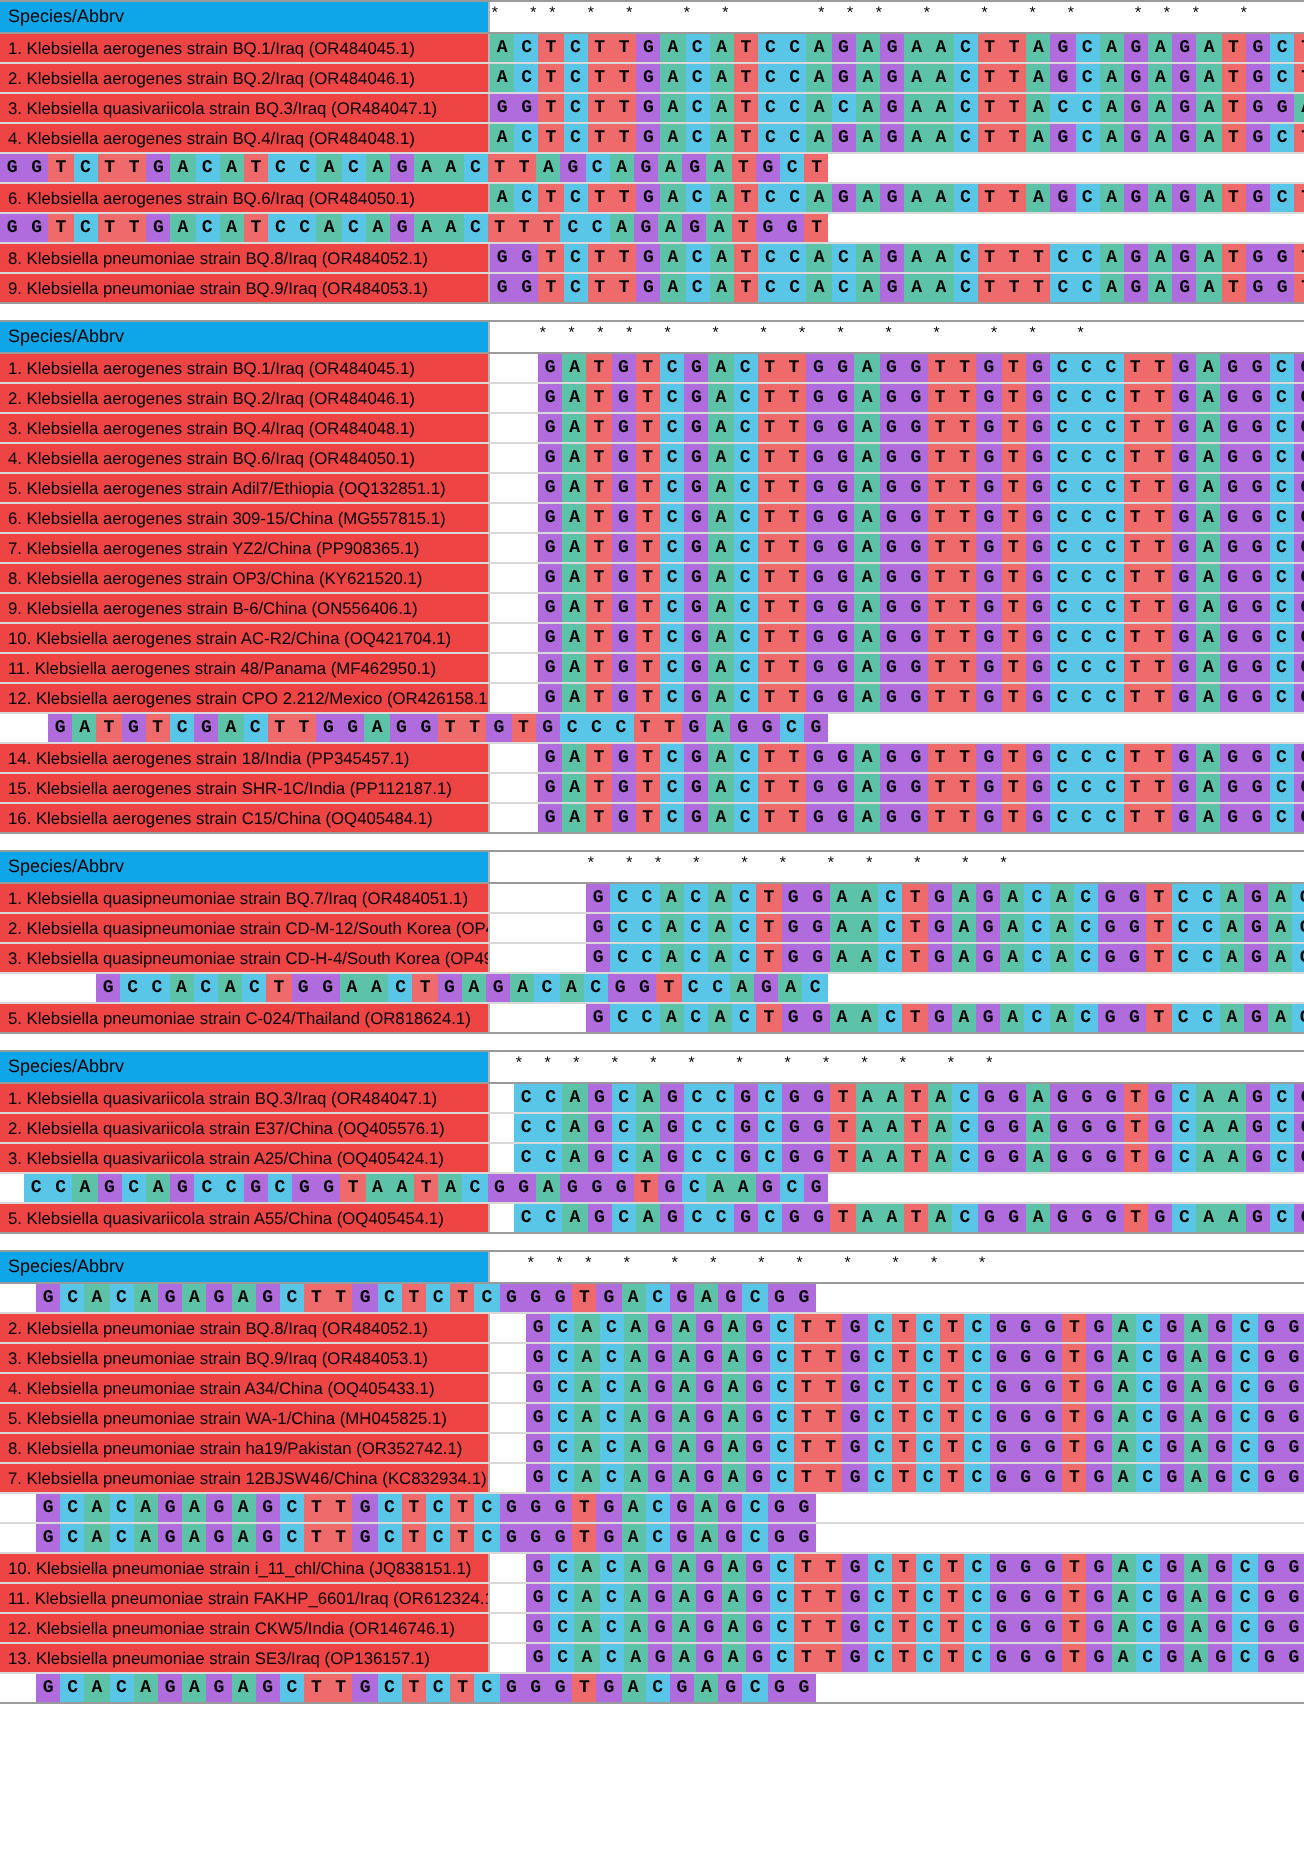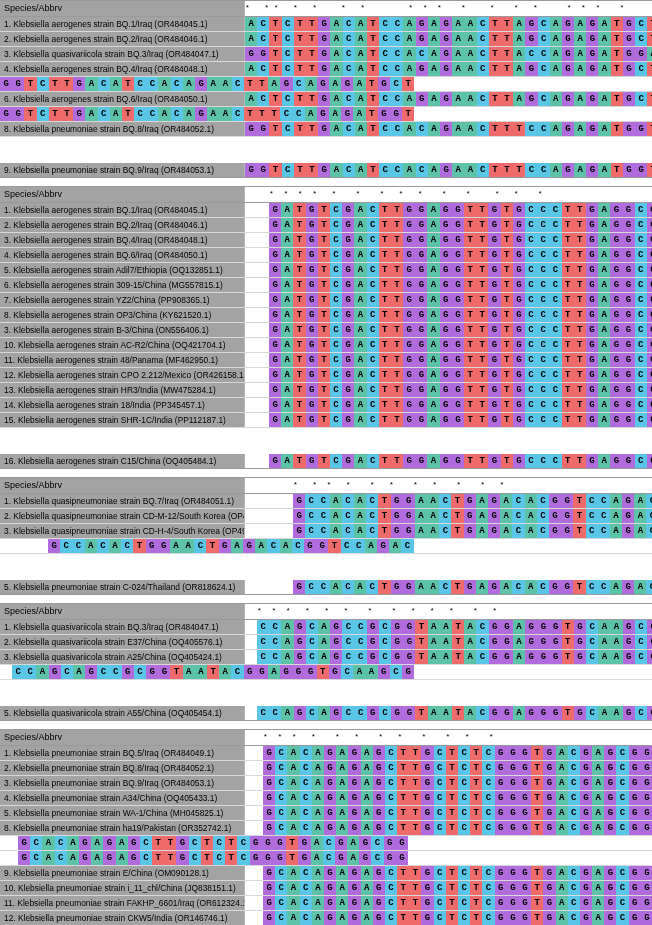--- a/index.html
+++ b/index.html
@@ -29,21 +29,21 @@
     height: 15px;
     background: #efefef;
     border-bottom: 1px solid #9a9a9a;
   }
   .panel-header .hdr-label {
     width: 245px;
     box-sizing: border-box;
     padding: 2px 0 0 4px;
     font-size: 9px;
     color: #000;
-    background: #a3a3a3;
+    background: #0ea5e9;
     border-right: 1px solid #b5b5b5;
     white-space: nowrap;
     overflow: hidden;
   }
   .panel-header .hdr-ruler {
     flex: 1;
     position: relative;
     background: #ffffff;
     overflow: hidden;
     white-space: nowrap;
@@ -55,29 +55,29 @@
     line-height: 14px;
     color: #000;
     white-space: pre;
   }
   .row {
     display: flex;
     align-items: stretch;
     height: 14px;
     border-bottom: 1px solid #d8d8d8;
   }
-  .row:last-child { border-bottom: none; margin-top: 26px; }
+  .row:last-child { border-bottom: none; }
   .row .name {
     width: 245px;
     box-sizing: border-box;
     padding: 2px 0 0 4px;
     font-size: 8.4px;
     line-height: 11px;
     color: #000;
-    background: #a3a3a3;
+    background: #ef4444;
     border-right: 1px solid #b5b5b5;
     white-space: nowrap;
     overflow: hidden;
     text-overflow: clip;
   }
   .row .seq {
     flex: 1;
     overflow: hidden;
     white-space: nowrap;
     font-family: "Liberation Mono", monospace;
@@ -178,37 +178,36 @@
       </div>
       <div class="row">
         <div class="name">7. Klebsiella aerogenes strain YZ2/China (PP908365.1)</div>
         <div class="seq" style="padding-left: 24px;"><span class="G">G</span><span class="A">A</span><span class="T">T</span><span class="G">G</span><span class="T">T</span><span class="C">C</span><span class="G">G</span><span class="A">A</span><span class="C">C</span><span class="T">T</span><span class="T">T</span><span class="G">G</span><span class="G">G</span><span class="A">A</span><span class="G">G</span><span class="G">G</span><span class="T">T</span><span class="T">T</span><span class="G">G</span><span class="T">T</span><span class="G">G</span><span class="C">C</span><span class="C">C</span><span class="C">C</span><span class="T">T</span><span class="T">T</span><span class="G">G</span><span class="A">A</span><span class="G">G</span><span class="G">G</span><span class="C">C</span><span class="G">G</span></div>
       </div>
       <div class="row">
         <div class="name">8. Klebsiella aerogenes strain OP3/China (KY621520.1)</div>
         <div class="seq" style="padding-left: 24px;"><span class="G">G</span><span class="A">A</span><span class="T">T</span><span class="G">G</span><span class="T">T</span><span class="C">C</span><span class="G">G</span><span class="A">A</span><span class="C">C</span><span class="T">T</span><span class="T">T</span><span class="G">G</span><span class="G">G</span><span class="A">A</span><span class="G">G</span><span class="G">G</span><span class="T">T</span><span class="T">T</span><span class="G">G</span><span class="T">T</span><span class="G">G</span><span class="C">C</span><span class="C">C</span><span class="C">C</span><span class="T">T</span><span class="T">T</span><span class="G">G</span><span class="A">A</span><span class="G">G</span><span class="G">G</span><span class="C">C</span><span class="G">G</span></div>
       </div>
       <div class="row">
-        <div class="name">3. Klebsiella aerogenes strain B-3/China (ON556406.1)</div>
+        <div class="name">9. Klebsiella aerogenes strain B-6/China (ON556406.1)</div>
         <div class="seq" style="padding-left: 24px;"><span class="G">G</span><span class="A">A</span><span class="T">T</span><span class="G">G</span><span class="T">T</span><span class="C">C</span><span class="G">G</span><span class="A">A</span><span class="C">C</span><span class="T">T</span><span class="T">T</span><span class="G">G</span><span class="G">G</span><span class="A">A</span><span class="G">G</span><span class="G">G</span><span class="T">T</span><span class="T">T</span><span class="G">G</span><span class="T">T</span><span class="G">G</span><span class="C">C</span><span class="C">C</span><span class="C">C</span><span class="T">T</span><span class="T">T</span><span class="G">G</span><span class="A">A</span><span class="G">G</span><span class="G">G</span><span class="C">C</span><span class="G">G</span></div>
       </div>
       <div class="row">
         <div class="name">10. Klebsiella aerogenes strain AC-R2/China (OQ421704.1)</div>
         <div class="seq" style="padding-left: 24px;"><span class="G">G</span><span class="A">A</span><span class="T">T</span><span class="G">G</span><span class="T">T</span><span class="C">C</span><span class="G">G</span><span class="A">A</span><span class="C">C</span><span class="T">T</span><span class="T">T</span><span class="G">G</span><span class="G">G</span><span class="A">A</span><span class="G">G</span><span class="G">G</span><span class="T">T</span><span class="T">T</span><span class="G">G</span><span class="T">T</span><span class="G">G</span><span class="C">C</span><span class="C">C</span><span class="C">C</span><span class="T">T</span><span class="T">T</span><span class="G">G</span><span class="A">A</span><span class="G">G</span><span class="G">G</span><span class="C">C</span><span class="G">G</span></div>
       </div>
       <div class="row">
         <div class="name">11. Klebsiella aerogenes strain 48/Panama (MF462950.1)</div>
         <div class="seq" style="padding-left: 24px;"><span class="G">G</span><span class="A">A</span><span class="T">T</span><span class="G">G</span><span class="T">T</span><span class="C">C</span><span class="G">G</span><span class="A">A</span><span class="C">C</span><span class="T">T</span><span class="T">T</span><span class="G">G</span><span class="G">G</span><span class="A">A</span><span class="G">G</span><span class="G">G</span><span class="T">T</span><span class="T">T</span><span class="G">G</span><span class="T">T</span><span class="G">G</span><span class="C">C</span><span class="C">C</span><span class="C">C</span><span class="T">T</span><span class="T">T</span><span class="G">G</span><span class="A">A</span><span class="G">G</span><span class="G">G</span><span class="C">C</span><span class="G">G</span></div>
       </div>
       <div class="row">
         <div class="name">12. Klebsiella aerogenes strain CPO 2.212/Mexico (OR426158.1)</div>
         <div class="seq" style="padding-left: 24px;"><span class="G">G</span><span class="A">A</span><span class="T">T</span><span class="G">G</span><span class="T">T</span><span class="C">C</span><span class="G">G</span><span class="A">A</span><span class="C">C</span><span class="T">T</span><span class="T">T</span><span class="G">G</span><span class="G">G</span><span class="A">A</span><span class="G">G</span><span class="G">G</span><span class="T">T</span><span class="T">T</span><span class="G">G</span><span class="T">T</span><span class="G">G</span><span class="C">C</span><span class="C">C</span><span class="C">C</span><span class="T">T</span><span class="T">T</span><span class="G">G</span><span class="A">A</span><span class="G">G</span><span class="G">G</span><span class="C">C</span><span class="G">G</span></div>
       </div>
       <div class="row">
-        <div class="name">13. Klebsiella aerogenes strain HR3/India (MW475284.1)</div>
         <div class="seq" style="padding-left: 24px;"><span class="G">G</span><span class="A">A</span><span class="T">T</span><span class="G">G</span><span class="T">T</span><span class="C">C</span><span class="G">G</span><span class="A">A</span><span class="C">C</span><span class="T">T</span><span class="T">T</span><span class="G">G</span><span class="G">G</span><span class="A">A</span><span class="G">G</span><span class="G">G</span><span class="T">T</span><span class="T">T</span><span class="G">G</span><span class="T">T</span><span class="G">G</span><span class="C">C</span><span class="C">C</span><span class="C">C</span><span class="T">T</span><span class="T">T</span><span class="G">G</span><span class="A">A</span><span class="G">G</span><span class="G">G</span><span class="C">C</span><span class="G">G</span></div>
       </div>
       <div class="row">
         <div class="name">14. Klebsiella aerogenes strain 18/India (PP345457.1)</div>
         <div class="seq" style="padding-left: 24px;"><span class="G">G</span><span class="A">A</span><span class="T">T</span><span class="G">G</span><span class="T">T</span><span class="C">C</span><span class="G">G</span><span class="A">A</span><span class="C">C</span><span class="T">T</span><span class="T">T</span><span class="G">G</span><span class="G">G</span><span class="A">A</span><span class="G">G</span><span class="G">G</span><span class="T">T</span><span class="T">T</span><span class="G">G</span><span class="T">T</span><span class="G">G</span><span class="C">C</span><span class="C">C</span><span class="C">C</span><span class="T">T</span><span class="T">T</span><span class="G">G</span><span class="A">A</span><span class="G">G</span><span class="G">G</span><span class="C">C</span><span class="G">G</span></div>
       </div>
       <div class="row">
         <div class="name">15. Klebsiella aerogenes strain SHR-1C/India (PP112187.1)</div>
         <div class="seq" style="padding-left: 24px;"><span class="G">G</span><span class="A">A</span><span class="T">T</span><span class="G">G</span><span class="T">T</span><span class="C">C</span><span class="G">G</span><span class="A">A</span><span class="C">C</span><span class="T">T</span><span class="T">T</span><span class="G">G</span><span class="G">G</span><span class="A">A</span><span class="G">G</span><span class="G">G</span><span class="T">T</span><span class="T">T</span><span class="G">G</span><span class="T">T</span><span class="G">G</span><span class="C">C</span><span class="C">C</span><span class="C">C</span><span class="T">T</span><span class="T">T</span><span class="G">G</span><span class="A">A</span><span class="G">G</span><span class="G">G</span><span class="C">C</span><span class="G">G</span></div>
       </div>
@@ -272,21 +271,20 @@
       </div>
     </div>
     <div class="panel">
       <div class="panel-header">
         <div class="hdr-label">Species/Abbrv</div>
         <div class="hdr-ruler">
           <div class="ruler-row" style="padding-left: 18px;">*  *  *   *    *   *    *   *    *    *   *    *</div>
         </div>
       </div>
       <div class="row">
-        <div class="name">1. Klebsiella pneumoniae strain BQ.5/Iraq (OR484049.1)</div>
         <div class="seq" style="padding-left: 18px;"><span class="G">G</span><span class="C">C</span><span class="A">A</span><span class="C">C</span><span class="A">A</span><span class="G">G</span><span class="A">A</span><span class="G">G</span><span class="A">A</span><span class="G">G</span><span class="C">C</span><span class="T">T</span><span class="T">T</span><span class="G">G</span><span class="C">C</span><span class="T">T</span><span class="C">C</span><span class="T">T</span><span class="C">C</span><span class="G">G</span><span class="G">G</span><span class="G">G</span><span class="T">T</span><span class="G">G</span><span class="A">A</span><span class="C">C</span><span class="G">G</span><span class="A">A</span><span class="G">G</span><span class="C">C</span><span class="G">G</span><span class="G">G</span></div>
       </div>
       <div class="row">
         <div class="name">2. Klebsiella pneumoniae strain BQ.8/Iraq (OR484052.1)</div>
         <div class="seq" style="padding-left: 18px;"><span class="G">G</span><span class="C">C</span><span class="A">A</span><span class="C">C</span><span class="A">A</span><span class="G">G</span><span class="A">A</span><span class="G">G</span><span class="A">A</span><span class="G">G</span><span class="C">C</span><span class="T">T</span><span class="T">T</span><span class="G">G</span><span class="C">C</span><span class="T">T</span><span class="C">C</span><span class="T">T</span><span class="C">C</span><span class="G">G</span><span class="G">G</span><span class="G">G</span><span class="T">T</span><span class="G">G</span><span class="A">A</span><span class="C">C</span><span class="G">G</span><span class="A">A</span><span class="G">G</span><span class="C">C</span><span class="G">G</span><span class="G">G</span></div>
       </div>
       <div class="row">
         <div class="name">3. Klebsiella pneumoniae strain BQ.9/Iraq (OR484053.1)</div>
         <div class="seq" style="padding-left: 18px;"><span class="G">G</span><span class="C">C</span><span class="A">A</span><span class="C">C</span><span class="A">A</span><span class="G">G</span><span class="A">A</span><span class="G">G</span><span class="A">A</span><span class="G">G</span><span class="C">C</span><span class="T">T</span><span class="T">T</span><span class="G">G</span><span class="C">C</span><span class="T">T</span><span class="C">C</span><span class="T">T</span><span class="C">C</span><span class="G">G</span><span class="G">G</span><span class="G">G</span><span class="T">T</span><span class="G">G</span><span class="A">A</span><span class="C">C</span><span class="G">G</span><span class="A">A</span><span class="G">G</span><span class="C">C</span><span class="G">G</span><span class="G">G</span></div>
       </div>
@@ -296,27 +294,27 @@
       </div>
       <div class="row">
         <div class="name">5. Klebsiella pneumoniae strain WA-1/China (MH045825.1)</div>
         <div class="seq" style="padding-left: 18px;"><span class="G">G</span><span class="C">C</span><span class="A">A</span><span class="C">C</span><span class="A">A</span><span class="G">G</span><span class="A">A</span><span class="G">G</span><span class="A">A</span><span class="G">G</span><span class="C">C</span><span class="T">T</span><span class="T">T</span><span class="G">G</span><span class="C">C</span><span class="T">T</span><span class="C">C</span><span class="T">T</span><span class="C">C</span><span class="G">G</span><span class="G">G</span><span class="G">G</span><span class="T">T</span><span class="G">G</span><span class="A">A</span><span class="C">C</span><span class="G">G</span><span class="A">A</span><span class="G">G</span><span class="C">C</span><span class="G">G</span><span class="G">G</span></div>
       </div>
       <div class="row">
         <div class="name">8. Klebsiella pneumoniae strain ha19/Pakistan (OR352742.1)</div>
         <div class="seq" style="padding-left: 18px;"><span class="G">G</span><span class="C">C</span><span class="A">A</span><span class="C">C</span><span class="A">A</span><span class="G">G</span><span class="A">A</span><span class="G">G</span><span class="A">A</span><span class="G">G</span><span class="C">C</span><span class="T">T</span><span class="T">T</span><span class="G">G</span><span class="C">C</span><span class="T">T</span><span class="C">C</span><span class="T">T</span><span class="C">C</span><span class="G">G</span><span class="G">G</span><span class="G">G</span><span class="T">T</span><span class="G">G</span><span class="A">A</span><span class="C">C</span><span class="G">G</span><span class="A">A</span><span class="G">G</span><span class="C">C</span><span class="G">G</span><span class="G">G</span></div>
       </div>
       <div class="row">
-        <div class="seq" style="padding-left: 18px;"><span class="G">G</span><span class="C">C</span><span class="A">A</span><span class="C">C</span><span class="A">A</span><span class="G">G</span><span class="A">A</span><span class="G">G</span><span class="A">A</span><span class="G">G</span><span class="C">C</span><span class="T">T</span><span class="T">T</span><span class="G">G</span><span class="C">C</span><span class="T">T</span><span class="C">C</span><span class="T">T</span><span class="C">C</span><span class="G">G</span><span class="G">G</span><span class="G">G</span><span class="T">T</span><span class="G">G</span><span class="A">A</span><span class="C">C</span><span class="G">G</span><span class="A">A</span><span class="G">G</span><span class="C">C</span><span class="G">G</span><span class="G">G</span></div>
-      </div>
-      <div class="row">
-        <div class="seq" style="padding-left: 18px;"><span class="G">G</span><span class="C">C</span><span class="A">A</span><span class="C">C</span><span class="A">A</span><span class="G">G</span><span class="A">A</span><span class="G">G</span><span class="A">A</span><span class="G">G</span><span class="C">C</span><span class="T">T</span><span class="T">T</span><span class="G">G</span><span class="C">C</span><span class="T">T</span><span class="C">C</span><span class="T">T</span><span class="C">C</span><span class="G">G</span><span class="G">G</span><span class="G">G</span><span class="T">T</span><span class="G">G</span><span class="A">A</span><span class="C">C</span><span class="G">G</span><span class="A">A</span><span class="G">G</span><span class="C">C</span><span class="G">G</span><span class="G">G</span></div>
-      </div>
-      <div class="row">
-        <div class="name">9. Klebsiella pneumoniae strain E/China (OM090128.1)</div>
+        <div class="name">7. Klebsiella pneumoniae strain 12BJSW46/China (KC832934.1)</div>
+        <div class="seq" style="padding-left: 18px;"><span class="G">G</span><span class="C">C</span><span class="A">A</span><span class="C">C</span><span class="A">A</span><span class="G">G</span><span class="A">A</span><span class="G">G</span><span class="A">A</span><span class="G">G</span><span class="C">C</span><span class="T">T</span><span class="T">T</span><span class="G">G</span><span class="C">C</span><span class="T">T</span><span class="C">C</span><span class="T">T</span><span class="C">C</span><span class="G">G</span><span class="G">G</span><span class="G">G</span><span class="T">T</span><span class="G">G</span><span class="A">A</span><span class="C">C</span><span class="G">G</span><span class="A">A</span><span class="G">G</span><span class="C">C</span><span class="G">G</span><span class="G">G</span></div>
+      </div>
+      <div class="row">
+        <div class="seq" style="padding-left: 18px;"><span class="G">G</span><span class="C">C</span><span class="A">A</span><span class="C">C</span><span class="A">A</span><span class="G">G</span><span class="A">A</span><span class="G">G</span><span class="A">A</span><span class="G">G</span><span class="C">C</span><span class="T">T</span><span class="T">T</span><span class="G">G</span><span class="C">C</span><span class="T">T</span><span class="C">C</span><span class="T">T</span><span class="C">C</span><span class="G">G</span><span class="G">G</span><span class="G">G</span><span class="T">T</span><span class="G">G</span><span class="A">A</span><span class="C">C</span><span class="G">G</span><span class="A">A</span><span class="G">G</span><span class="C">C</span><span class="G">G</span><span class="G">G</span></div>
+      </div>
+      <div class="row">
         <div class="seq" style="padding-left: 18px;"><span class="G">G</span><span class="C">C</span><span class="A">A</span><span class="C">C</span><span class="A">A</span><span class="G">G</span><span class="A">A</span><span class="G">G</span><span class="A">A</span><span class="G">G</span><span class="C">C</span><span class="T">T</span><span class="T">T</span><span class="G">G</span><span class="C">C</span><span class="T">T</span><span class="C">C</span><span class="T">T</span><span class="C">C</span><span class="G">G</span><span class="G">G</span><span class="G">G</span><span class="T">T</span><span class="G">G</span><span class="A">A</span><span class="C">C</span><span class="G">G</span><span class="A">A</span><span class="G">G</span><span class="C">C</span><span class="G">G</span><span class="G">G</span></div>
       </div>
       <div class="row">
         <div class="name">10. Klebsiella pneumoniae strain i_11_chl/China (JQ838151.1)</div>
         <div class="seq" style="padding-left: 18px;"><span class="G">G</span><span class="C">C</span><span class="A">A</span><span class="C">C</span><span class="A">A</span><span class="G">G</span><span class="A">A</span><span class="G">G</span><span class="A">A</span><span class="G">G</span><span class="C">C</span><span class="T">T</span><span class="T">T</span><span class="G">G</span><span class="C">C</span><span class="T">T</span><span class="C">C</span><span class="T">T</span><span class="C">C</span><span class="G">G</span><span class="G">G</span><span class="G">G</span><span class="T">T</span><span class="G">G</span><span class="A">A</span><span class="C">C</span><span class="G">G</span><span class="A">A</span><span class="G">G</span><span class="C">C</span><span class="G">G</span><span class="G">G</span></div>
       </div>
       <div class="row">
         <div class="name">11. Klebsiella pneumoniae strain FAKHP_6601/Iraq (OR612324.1)</div>
         <div class="seq" style="padding-left: 18px;"><span class="G">G</span><span class="C">C</span><span class="A">A</span><span class="C">C</span><span class="A">A</span><span class="G">G</span><span class="A">A</span><span class="G">G</span><span class="A">A</span><span class="G">G</span><span class="C">C</span><span class="T">T</span><span class="T">T</span><span class="G">G</span><span class="C">C</span><span class="T">T</span><span class="C">C</span><span class="T">T</span><span class="C">C</span><span class="G">G</span><span class="G">G</span><span class="G">G</span><span class="T">T</span><span class="G">G</span><span class="A">A</span><span class="C">C</span><span class="G">G</span><span class="A">A</span><span class="G">G</span><span class="C">C</span><span class="G">G</span><span class="G">G</span></div>
       </div>

